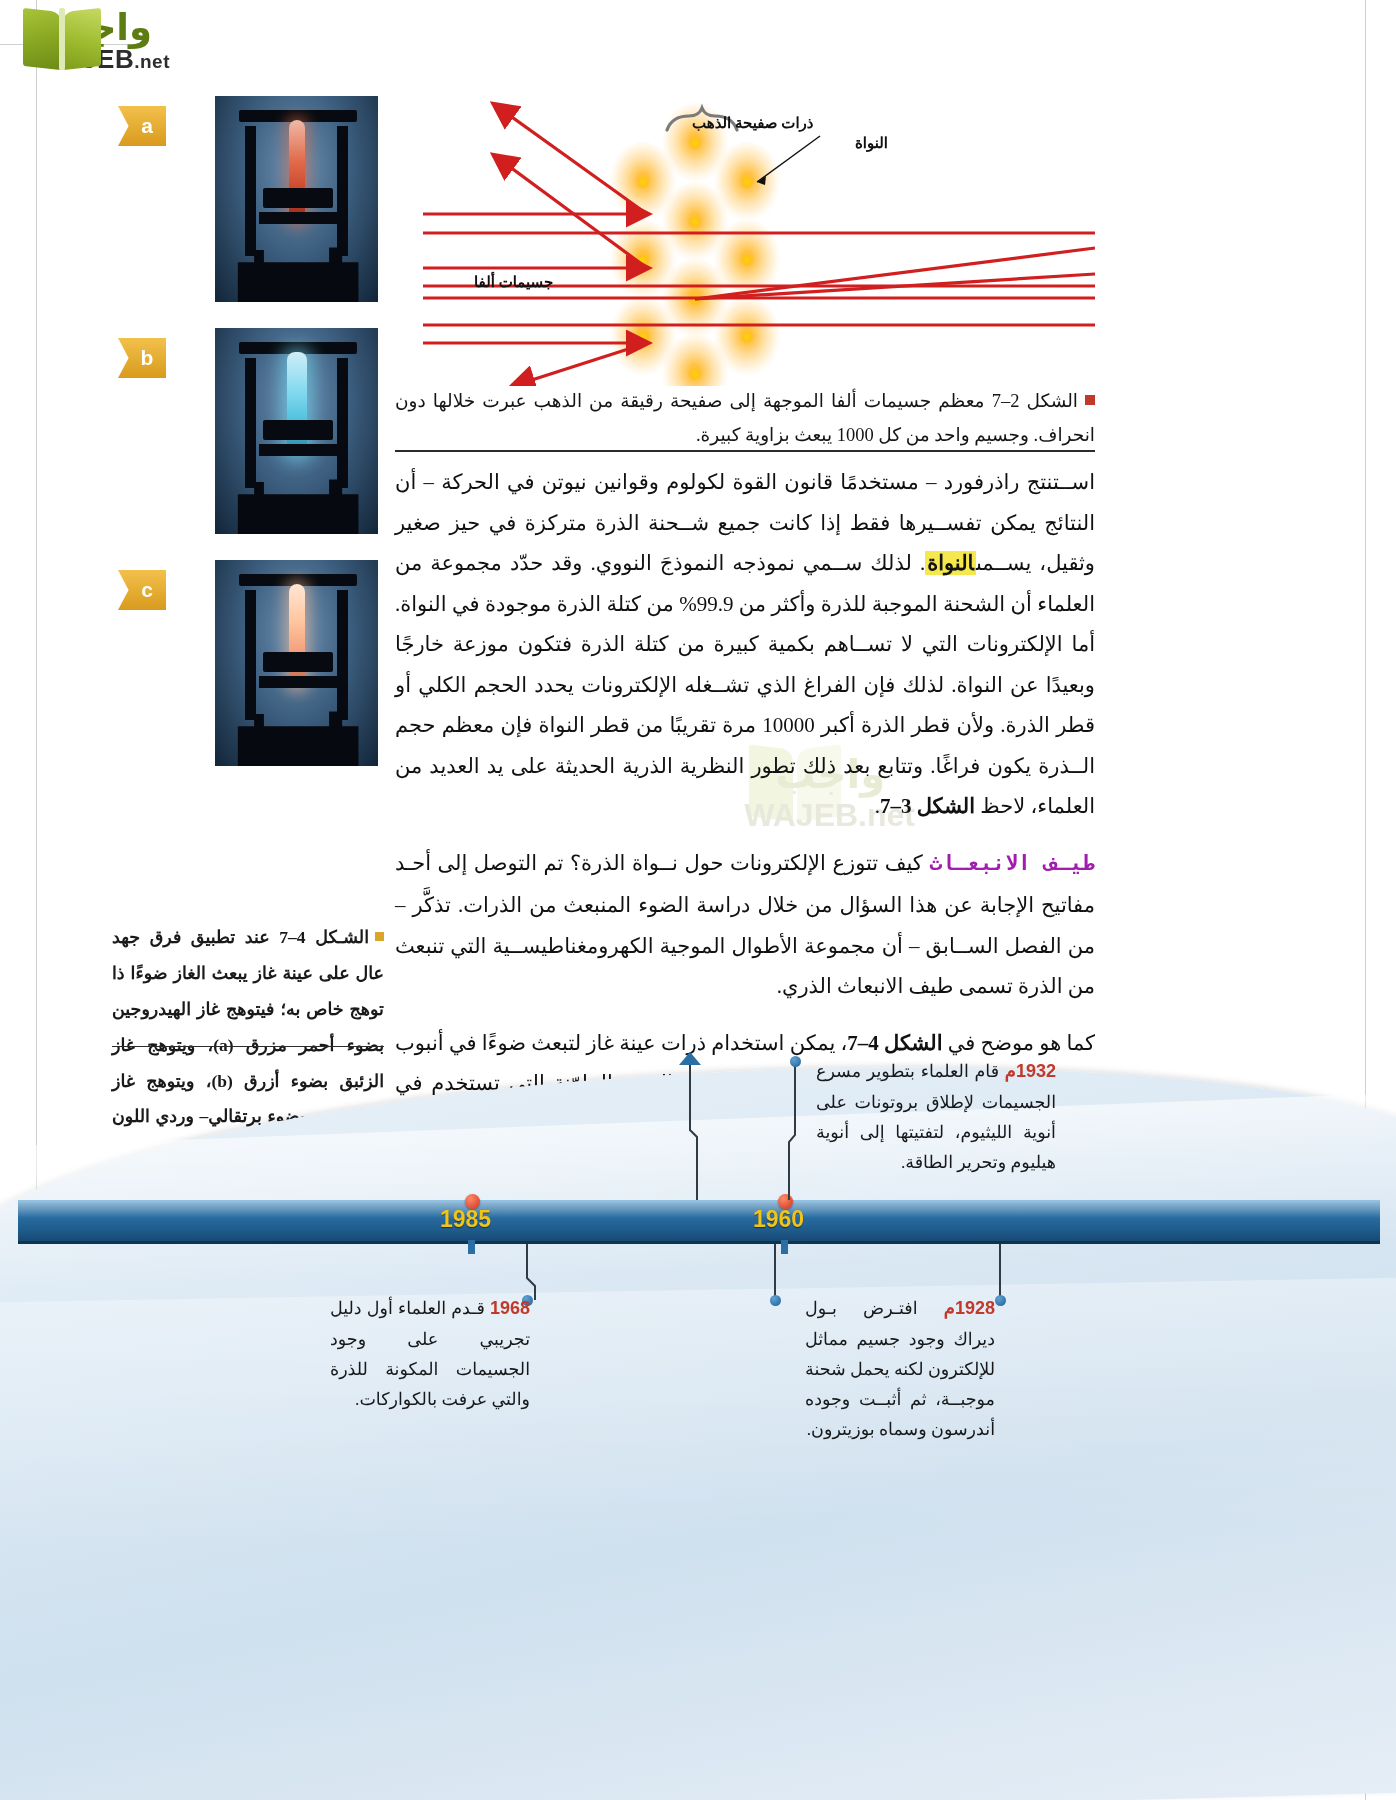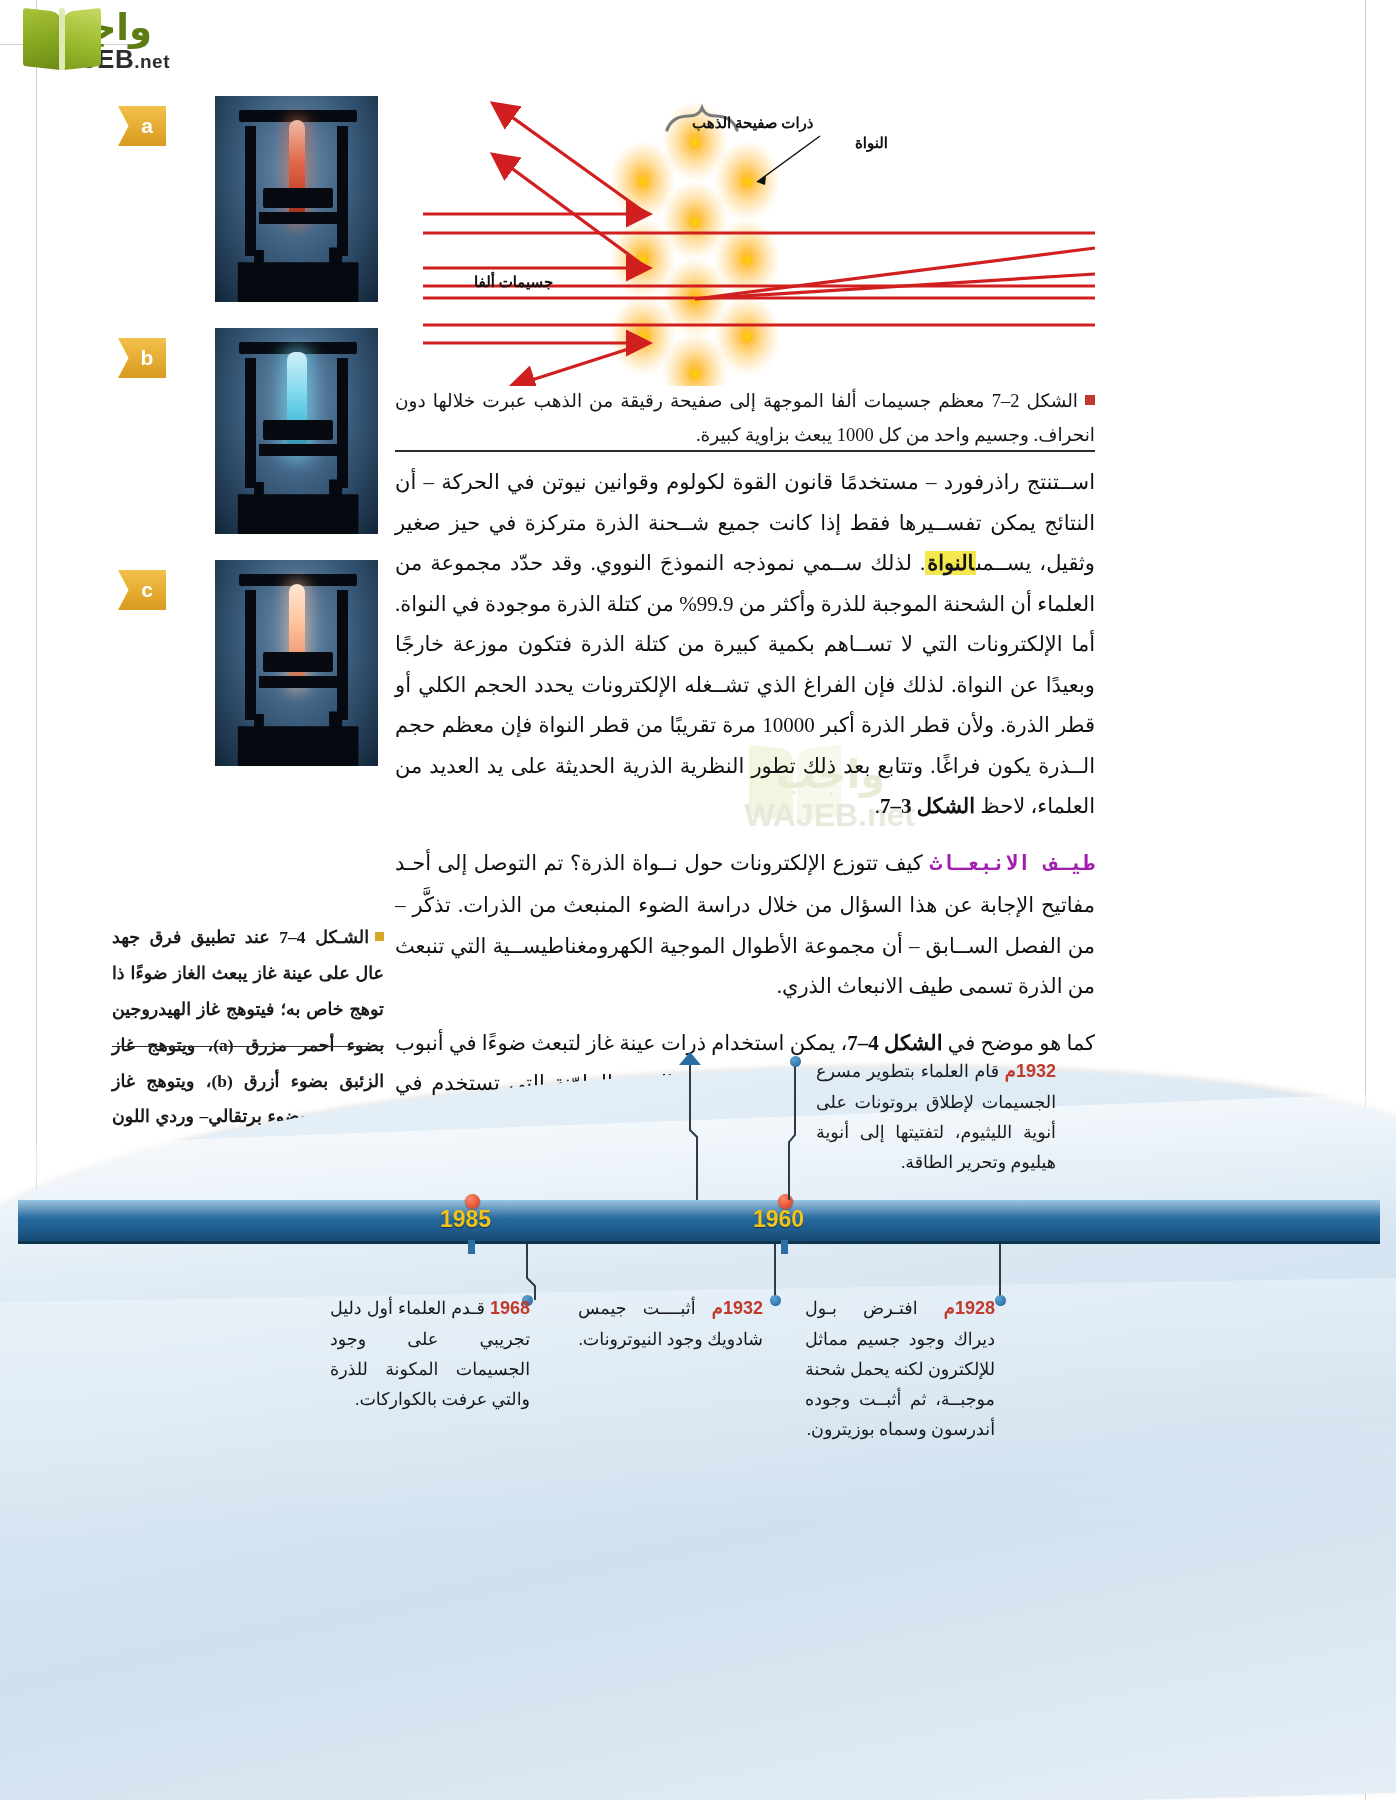--- a/index.html
+++ b/index.html
@@ -391,24 +391,20 @@
     <div class="tl-item" style="left:780px; top:16px; width:240px;margin-left:36px;">
       <span class="yr">1932</span><span class="yr">م</span>
       <span>قام العلماء بتطوير مسرع الجسيمات لإطلاق بروتونات على أنوية الليثيوم، لتفتيتها إلى أنوية هيليوم وتحرير الطاقة.</span>
     </div>
 
     <div class="tl-item" style="left:330px; top:253px; width:200px;">
       <span class="yr">1968</span>
       <span>قـدم العلماء أول دليل تجريبي على وجود الجسيمات المكونة للذرة والتي عرفت بالكواركات.</span>
     </div>
 
-    <div class="tl-item" style="left:578px; top:253px; width:185px;">
-      <span class="yr">1932</span><span class="yr">م</span>
-      <span>أثبــــت جيمس شادويك وجود النيوترونات.</span>
-    </div>
 
     <div class="tl-item" style="left:805px; top:253px; width:190px;">
       <span class="yr">1928</span><span class="yr">م</span>
       <span>افتـرض بـول ديراك وجود جسيم مماثل للإلكترون لكنه يحمل شحنة موجبــة، ثم أثبــت وجوده أندرسون وسماه بوزيترون.</span>
     </div>
 
   </div>
 </div>
 
 </body></html>

